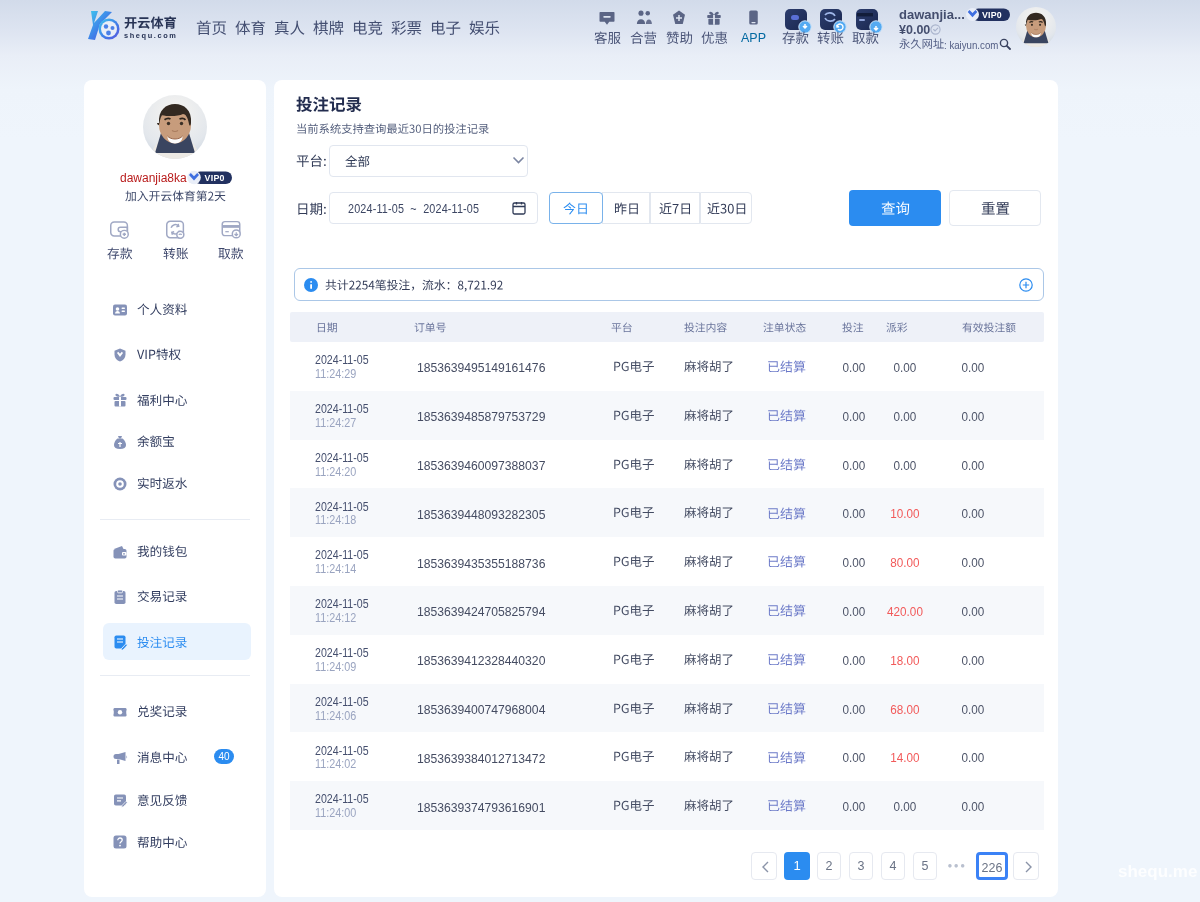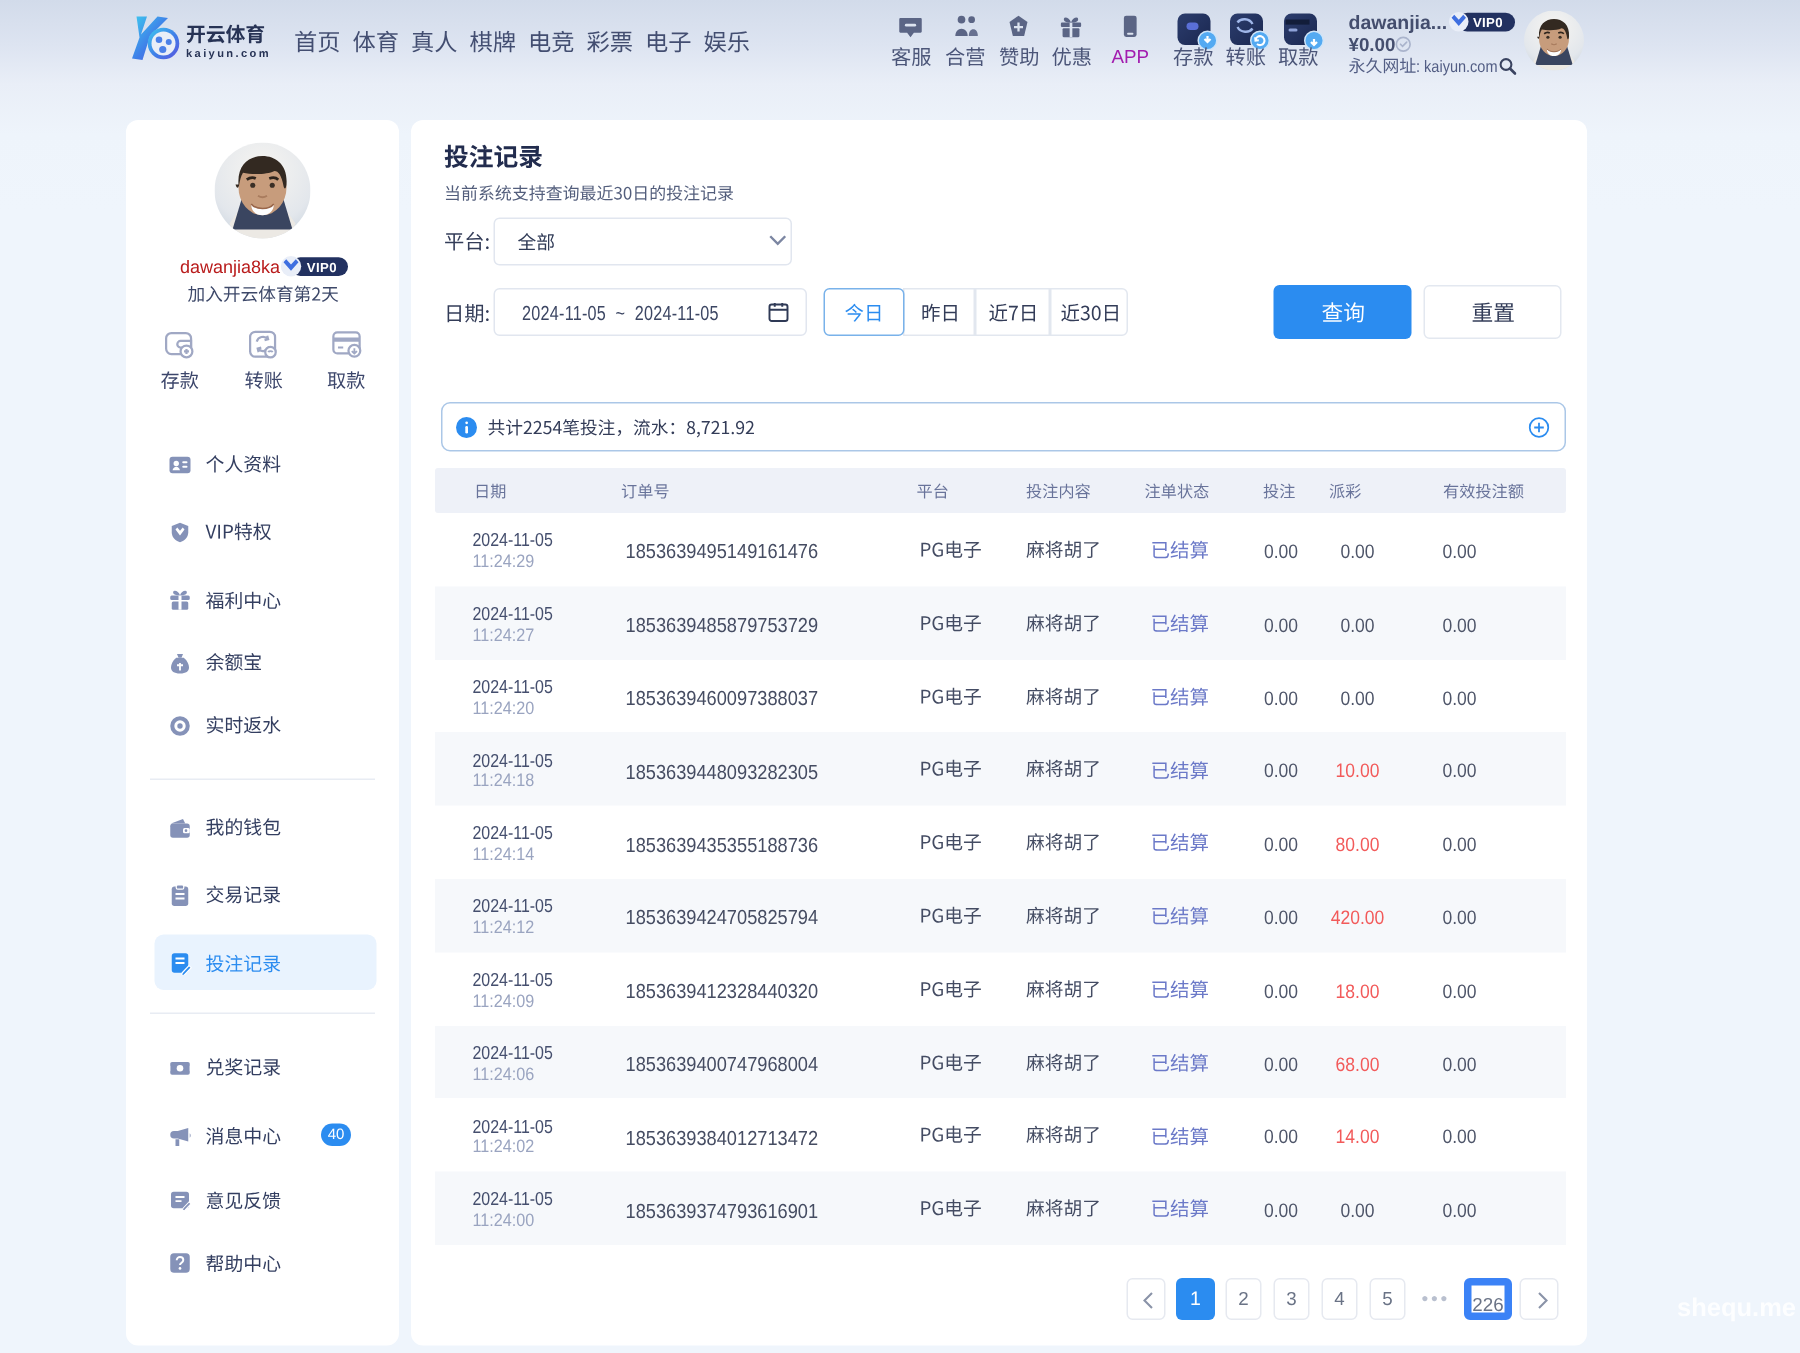--- a/index.html
+++ b/index.html
@@ -25,21 +25,21 @@
     <circle cx="23.5" cy="24" r="2.4" fill="#4a80e8"></circle>
 </svg>
 <svg style="position:absolute;left:124px;top:16px;overflow:visible" width="52.8" height="13.2" viewBox="0 0 4.0000 1">
     <g transform="translate(0,0.88)" fill="#273355">
       <use href="#g700_5f00" x="0"></use>
       <use href="#g700_4e91" x="1"></use>
       <use href="#g700_4f53" x="2"></use>
       <use href="#g700_80b2" x="3"></use>
     </g>
   </svg>
-<div class="abs" style="left:124px;top:31px;font-size:7.4px;font-weight:bold;letter-spacing:1.6px;color:#273355">kaiyun.com</div>
+<div class="abs" style="left:124px;top:31px;font-size:7.4px;font-weight:bold;letter-spacing:1.6px;color:#273355">shequ.com</div>
 <svg style="position:absolute;left:196.0px;top:20px;overflow:visible" width="31.0" height="15.5" viewBox="0 0 2.0000 1">
     <g transform="translate(0,0.88)" fill="#434e71">
       <use href="#g400_9996" x="0"></use>
       <use href="#g400_9875" x="1"></use>
     </g>
   </svg>
 <svg style="position:absolute;left:234.5px;top:20px;overflow:visible" width="31.0" height="15.5" viewBox="0 0 2.0000 1">
     <g transform="translate(0,0.88)" fill="#434e71">
       <use href="#g400_4f53" x="0"></use>
       <use href="#g400_80b2" x="1"></use>
@@ -122,21 +122,21 @@
       <use href="#g400_8d5e" x="0"></use>
       <use href="#g400_52a9" x="1"></use>
     </g>
   </svg>
 <svg style="position:absolute;left:701.0px;top:30.5px;overflow:visible" width="27.0" height="13.5" viewBox="0 0 2.0000 1">
     <g transform="translate(0,0.88)" fill="#4b5578">
       <use href="#g400_4f18" x="0"></use>
       <use href="#g400_60e0" x="1"></use>
     </g>
   </svg>
-<div class="abs" style="left:741px;top:31px;font-size:12.5px;color:#a21caf">APP</div>
+<div class="abs" style="left:741px;top:31px;font-size:12.5px;color:#0369a1">APP</div>
 <svg style="position:absolute;left:782px;top:5px" width="30" height="30" viewBox="0 0 30 30">
 <defs>
       <linearGradient id="ngdep" x1="0" y1="0" x2="1" y2="1">
         <stop offset="0" stop-color="#2c3d6d"></stop>
         <stop offset="1" stop-color="#1a2750"></stop>
       </linearGradient>
     </defs>
 <rect x="3" y="4" width="22" height="21" rx="5" fill="url(#ngdep)"></rect>
     <rect x="9" y="10" width="8" height="5" rx="2.5" fill="#5a6fd6"></rect>
 <circle cx="23" cy="22" r="6.2" fill="#54aaf2" stroke="#cfe4f8" stroke-width="1"></circle>
@@ -984,21 +984,21 @@
 <div class="abs" style="left:751px;top:852px;width:26px;height:28px;background:#fff;border:1px solid #e6e9f0;border-radius:4px">
     <svg style="margin:8px 0 0 8px" width="12" height="12" viewBox="0 0 12 12" fill="none" stroke="#8a93a8" stroke-width="1.4">
       <path d="M8 1L3 6l5 5"></path>
     </svg>
   </div>
 <div class="abs" style="left:784px;top:852px;width:26px;height:28px;background:#2b8cf0;border-radius:4px;color:#fff;font-size:13px;text-align:center;line-height:28px">1</div>
 <div class="abs" style="left:817px;top:852px;width:24px;height:28px;background:#fff;border:1px solid #e6e9f0;border-radius:4px;color:#6a7386;font-size:12.5px;text-align:center;line-height:26px">2</div>
 <div class="abs" style="left:849px;top:852px;width:24px;height:28px;background:#fff;border:1px solid #e6e9f0;border-radius:4px;color:#6a7386;font-size:12.5px;text-align:center;line-height:26px">3</div>
 <div class="abs" style="left:881px;top:852px;width:24px;height:28px;background:#fff;border:1px solid #e6e9f0;border-radius:4px;color:#6a7386;font-size:12.5px;text-align:center;line-height:26px">4</div>
 <div class="abs" style="left:913px;top:852px;width:24px;height:28px;background:#fff;border:1px solid #e6e9f0;border-radius:4px;color:#6a7386;font-size:12.5px;text-align:center;line-height:26px">5</div>
-<div class="abs" style="left:976px;top:852px;width:32px;height:28px;background:#fff;border:5px solid #3b82f6;border-radius:4px;color:#6a7386;font-size:12.5px;text-align:center;line-height:26px">226</div>
+<div class="abs" style="left:976px;top:852px;width:32px;height:28px;background:#fff;border:3px solid #3b82f6;border-radius:4px;color:#6a7386;font-size:12.5px;text-align:center;line-height:26px">226</div>
 <div class="abs" style="left:944px;top:852px;width:26px;height:28px;color:#b9c0cf;font-size:8px;text-align:center;line-height:28px;letter-spacing:1.5px">●●●</div>
 <div class="abs" style="left:1013px;top:852px;width:26px;height:28px;background:#fff;border:1px solid #e6e9f0;border-radius:4px">
     <svg style="margin:8px 0 0 8px" width="12" height="12" viewBox="0 0 12 12" fill="none" stroke="#8a93a8" stroke-width="1.4">
       <path d="M8 1L3 6l5 5" transform="scale(-1,1) translate(-12,0)"></path>
     </svg>
   </div>
 <div class="abs" style="left:1118px;top:862px;font-size:17px;font-weight:bold;color:rgba(255,255,255,.85)">shequ.me</div>
 <svg width="0" height="0" style="position:absolute">
     <defs>
       <path id="g700_5f00" d="M0.079 -0.792H0.928V-0.678H0.079ZM0.046 -0.433H0.957V-0.318H0.046ZM0.625 -0.726H0.751V0.091H0.625ZM0.272 -0.725H0.396V-0.462Q0.396 -0.39 0.388 -0.315Q0.38 -0.239 0.355 -0.166Q0.329 -0.093 0.278 -0.026Q0.226 0.04 0.14 0.094Q0.129 0.08 0.112 0.063Q0.095 0.046 0.076 0.03Q0.058 0.014 0.043 0.004Q0.12 -0.042 0.166 -0.099Q0.212 -0.155 0.235 -0.216Q0.258 -0.276 0.265 -0.339Q0.272 -0.402 0.272 -0.463Z"></path>

